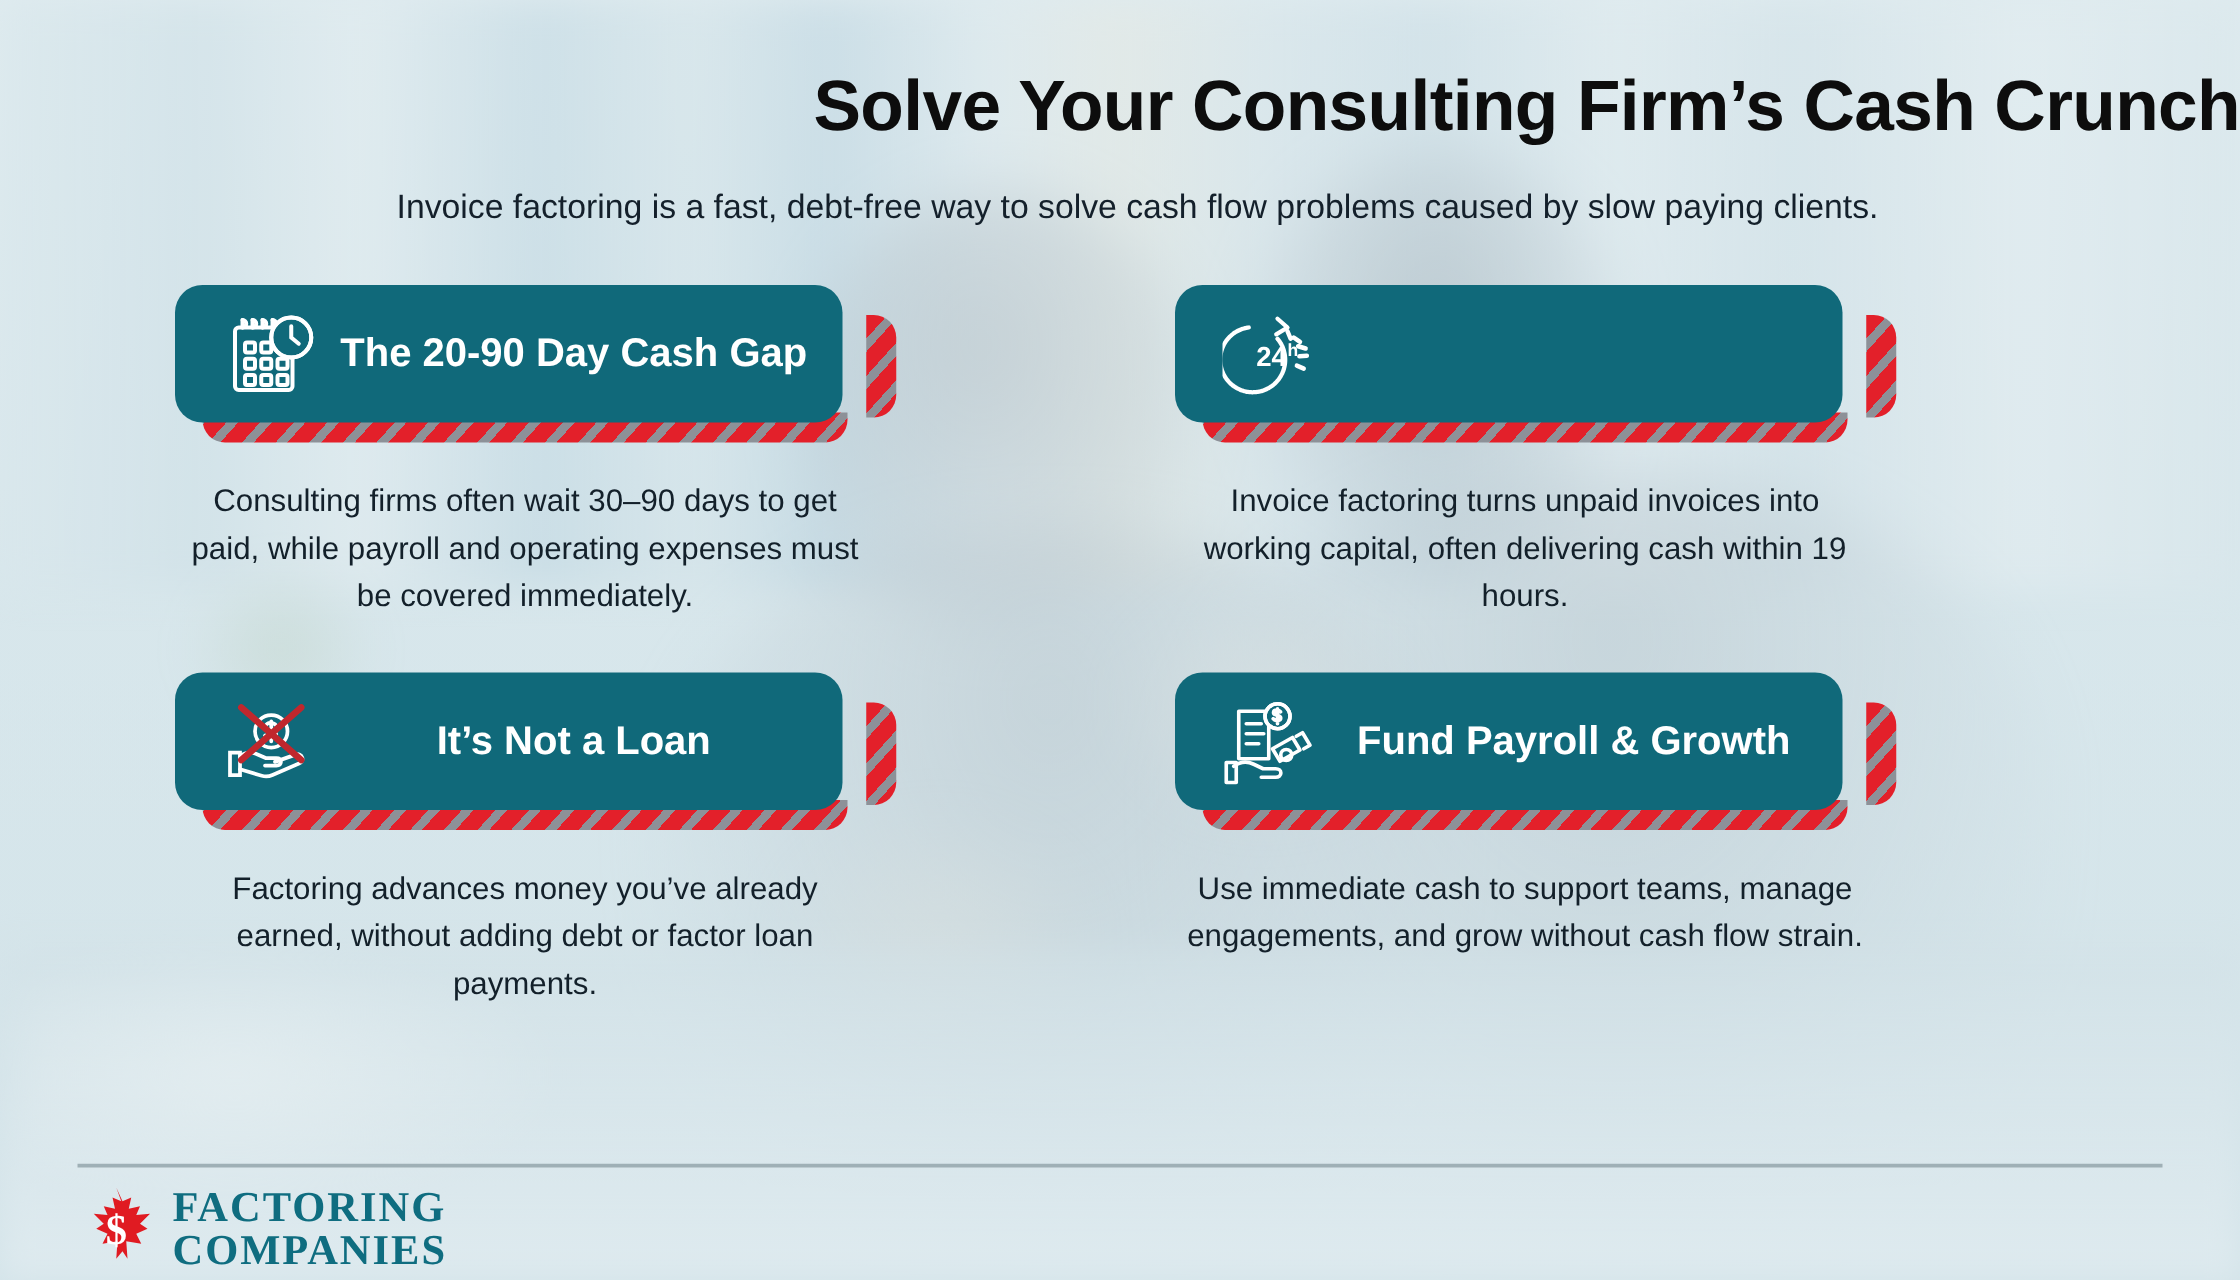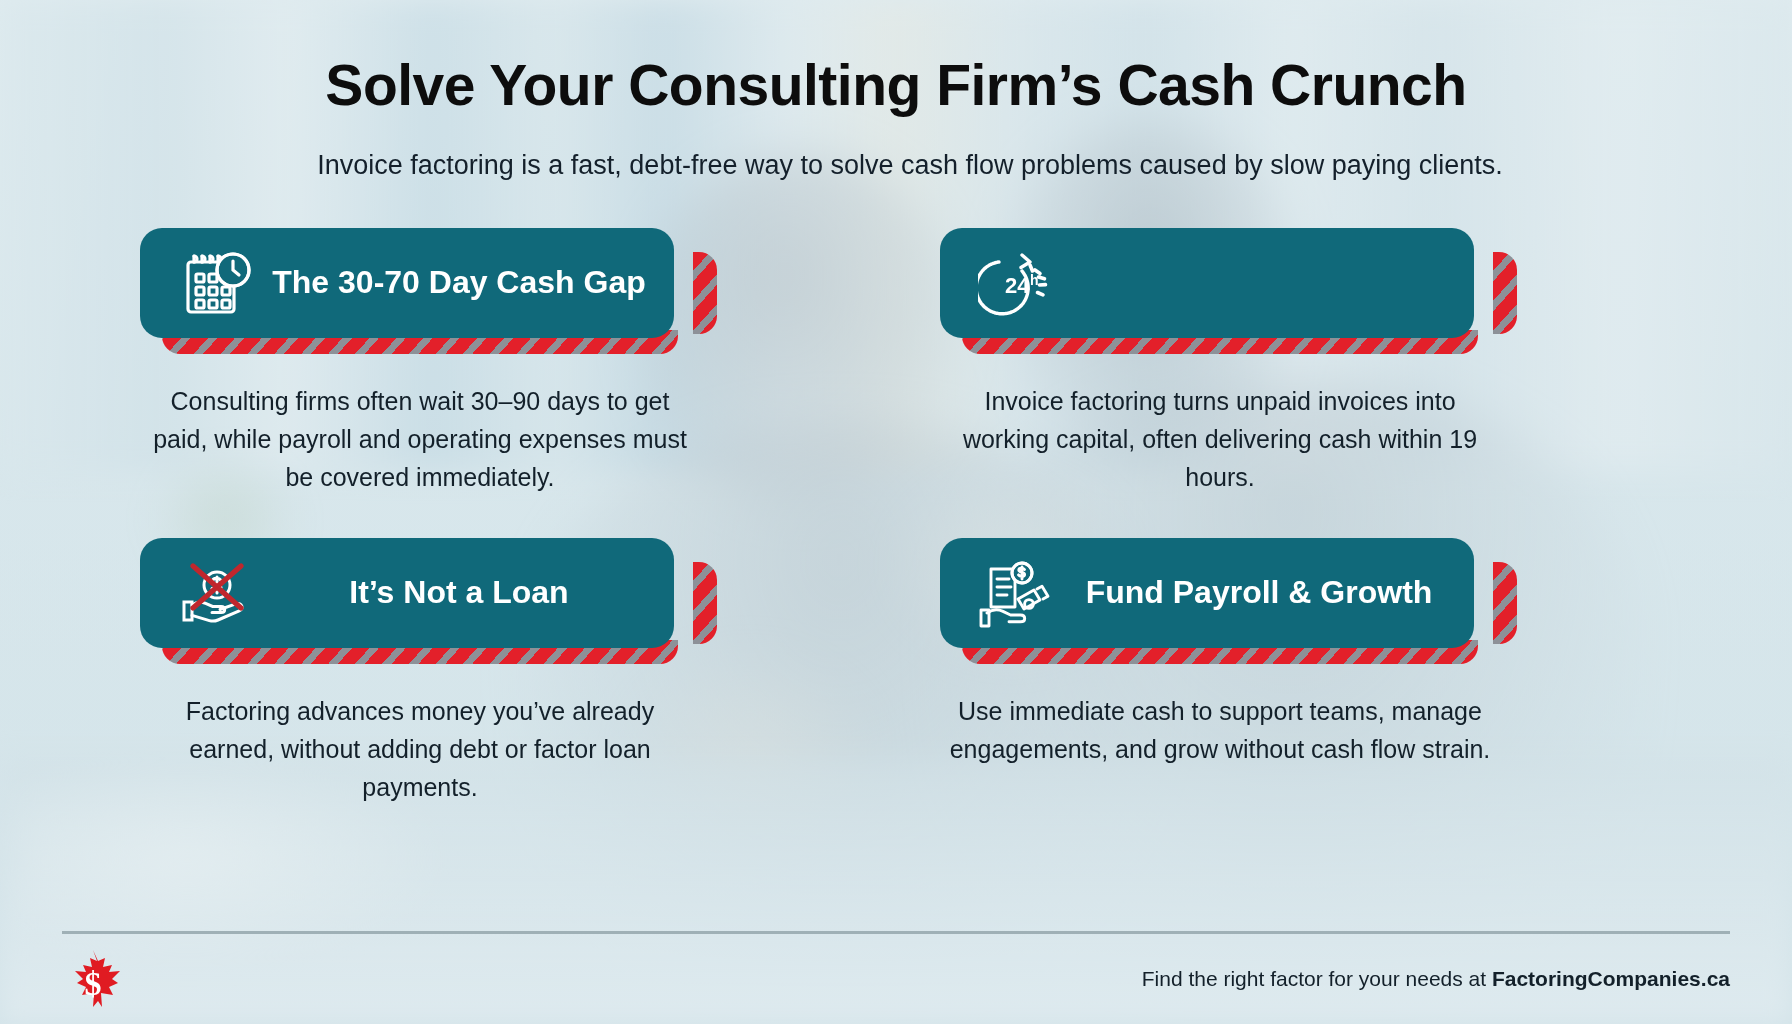--- a/index.html
+++ b/index.html
@@ -86,21 +86,21 @@
   .bg-wash {
     position:absolute; inset:0;
     background:linear-gradient(180deg,rgba(223,236,240,.60),rgba(214,230,236,.55));
   }
 
   
   #page { position:relative; z-index:2; width:1792px; height:1024px; }
 
   .title {
     position:absolute; left:0; top:52px; width:100%;
-    text-align:center;
+    text-align:right;
     font-size:57px; font-weight:bold; color:#0d0d0d;
     letter-spacing:-.5px;
   }
   .subtitle {
     position:absolute; left:14px; top:150px; width:100%;
     text-align:center;
     font-size:27px; color:#14202b; font-weight:400;
   }
 
   
@@ -210,21 +210,21 @@
             <rect x="31" y="43" width="8" height="8" rx="1.6"></rect>
             <rect x="44" y="43" width="8" height="8" rx="1.6"></rect>
             <rect x="18" y="56" width="8" height="8" rx="1.6"></rect>
             <rect x="31" y="56" width="8" height="8" rx="1.6"></rect>
             <rect x="44" y="56" width="8" height="8" rx="1.6"></rect>
             <circle cx="55" cy="26" r="16" fill="#10697a"></circle>
             <circle cx="55" cy="26" r="16"></circle>
             <path d="M55 17v9l6 5"></path>
           </svg>
         </div>
-        <div class="card-title">The 30-70 Day Cash Gap</div>
+        <div class="card-title">The 20-90 Day Cash Gap</div>
       </div>
     </div>
     <div class="card-body">Consulting firms often wait 30–90 days to get paid, while payroll and operating expenses must be covered immediately.</div>
   </div>
 
   <div class="card-col col-right row-top">
     <div class="pill-wrap">
       <div class="stripe stripe-side-r"></div>
       <div class="stripe stripe-bottom"></div>
       <div class="pill pill-left">
@@ -290,19 +290,20 @@
 
   <div class="footer-rule"></div>
 
   <div class="logo">
     <span>
       <svg width="62" height="66" viewBox="0 0 62 66">
         <path d="M31 2l5 11 7-3-2 9 9-2-3 7 11-1-8 8 6 4-9 4 4 8-12-2 1 14-4-6-5 6 1-14-12 2 4-8-9-4 6-4-8-8 11 1-3-7 9 2-2-9 7 3z" fill="#e01b22"></path>
         <text x="31" y="47" text-anchor="middle" font-family="Liberation Serif, serif" font-size="34" font-weight="bold" fill="#ffffff">$</text>
       </svg>
     </span>
-  </div>
-
-  <div class="footer-cta">
-    <span>Find the right factor for your needs at </span><b>FactoringCompanies.ca</b>
-  </div>
+    <span class="logo-text">
+      <span class="l1">FACTORING</span>
+      <span class="l2">COMPANIES</span>
+    </span>
+  </div>
+
 
 </div>
 
 </body></html>

